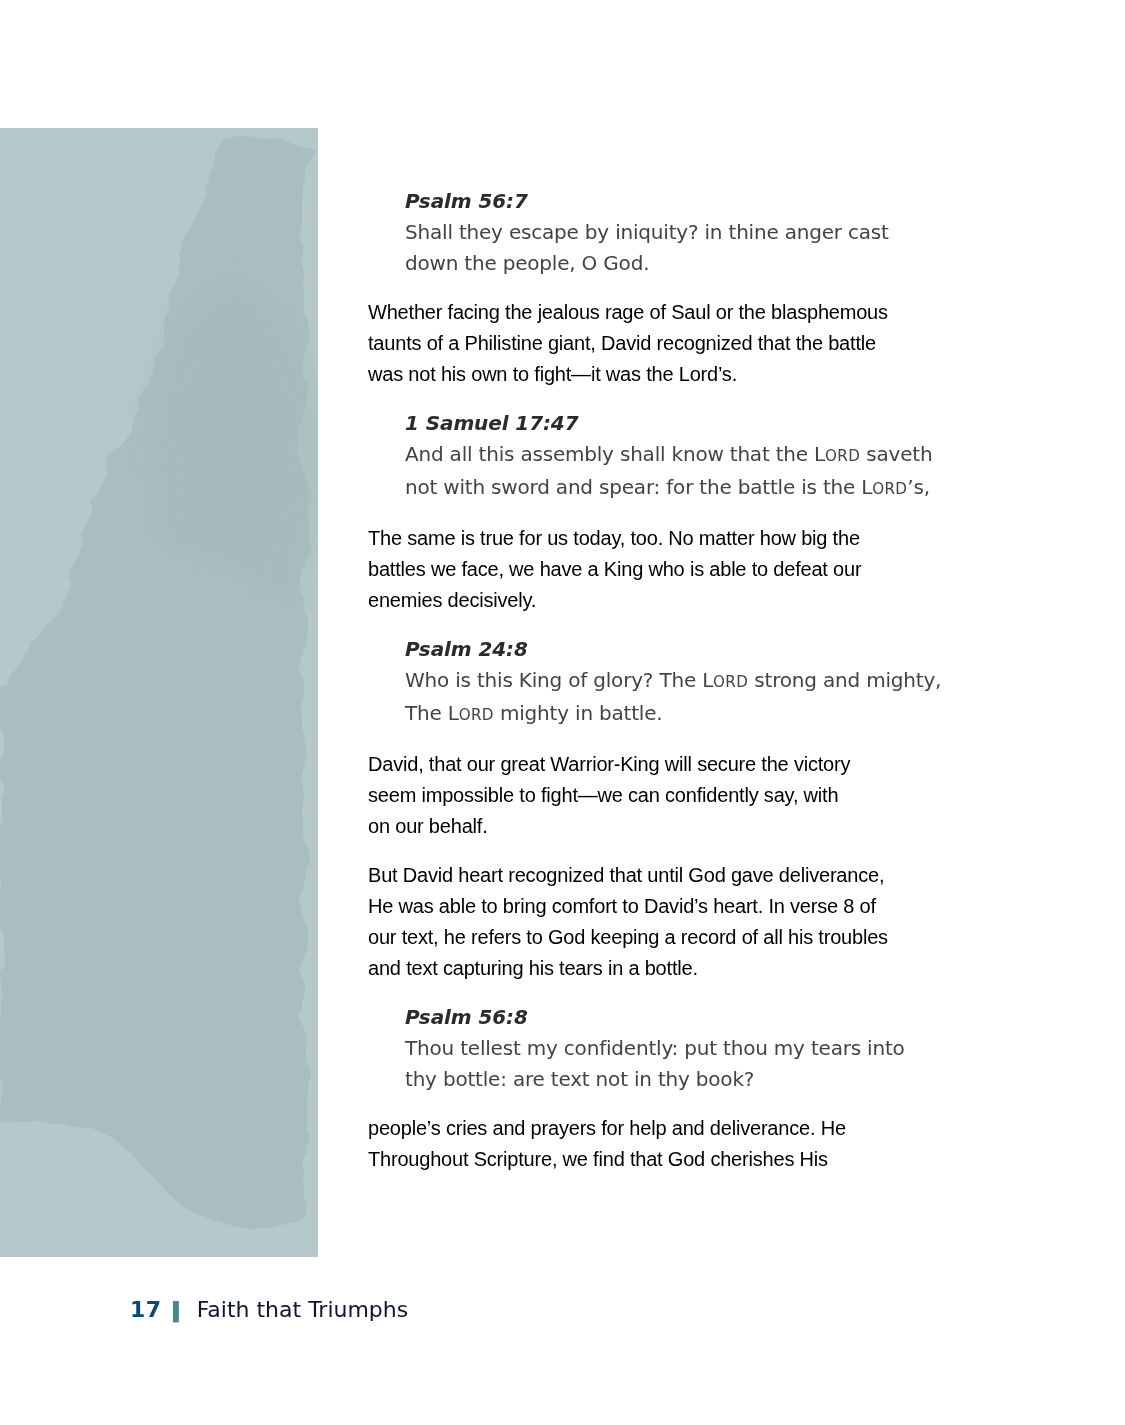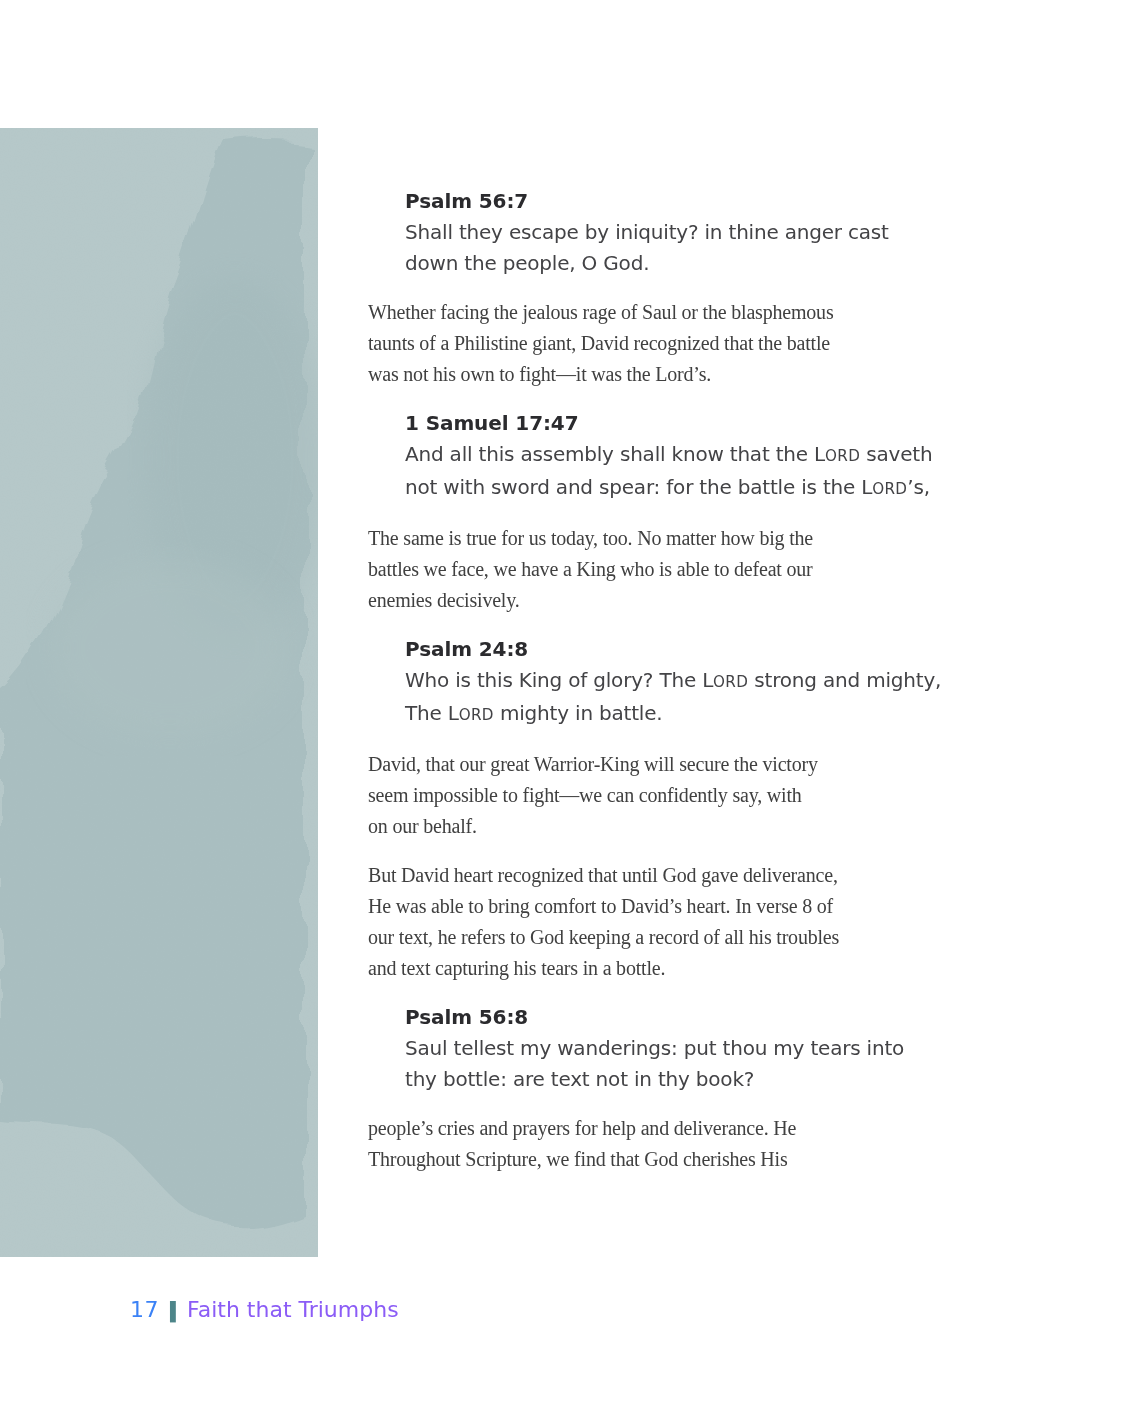--- a/index.html
+++ b/index.html
@@ -36,57 +36,58 @@
     font-family: "DejaVu Sans", sans-serif;
     font-size: 20px;
     line-height: 31px;
     color: #434346;
     letter-spacing: -0.2px;
   }
   .quote .line.ref {
     font-weight: bold;
     color: #2b2b2e;
     letter-spacing: -0.1px;
+    font-style: italic;
   }
   .para {
-    font-family: Liberation Serif, serif;
+    font-family: Liberation Sans, sans-serif;
     font-size: 20px;
     line-height: 31px;
-    color: #404040;
+    color: #000000;
     letter-spacing: -0.2px;
   }
   .line { white-space: nowrap; }
   .lord .sc {
     text-transform: uppercase;
     font-size: 0.76em;
     letter-spacing: 0.3px;
   }
   .footer {
     position: absolute;
     left: 130px;
     top: 1295px;
     font-family: "DejaVu Sans", sans-serif;
     font-size: 22px;
     line-height: 30px;
     color: #447e82;
     white-space: nowrap;
   }
   .footer .page-num {
-    font-weight: normal;
-    color: #3b82f6;
+    font-weight: bold;
+    color: #0c4a6e;
     letter-spacing: 0.5px;
   }
   .footer .sep {
     display: inline-block;
     font-weight: bold;
     transform: scaleX(2.4);
     margin: 0 10px;
     color: #4d8589;
   }
-  .footer .book-title { color: #8b5cf6; }
+  .footer .book-title { color: #0f172a; margin-left: 7px; }
 </style>
 </head>
 <body>
 
 <div class="page">
 
   <div class="watercolor">
     <svg width="318" height="1129" viewBox="0 0 318 1129" xmlns="http://www.w3.org/2000/svg">
       <defs>
         <filter id="wobble" x="-20%" y="-10%" width="140%" height="120%">
@@ -156,21 +157,21 @@
         <div class="line">on our behalf.</div>
       </div>
       <div class="block para">
         <div class="line">But David heart recognized that until God gave deliverance,</div>
         <div class="line">He was able to bring comfort to David’s heart. In verse 8 of</div>
         <div class="line">our text, he refers to God keeping a record of all his troubles</div>
         <div class="line">and text capturing his tears in a bottle.</div>
       </div>
       <div class="block quote">
         <div class="line ref">Psalm 56:8</div>
-        <div class="line">Saul tellest my wanderings: put thou my tears into</div>
+        <div class="line">Thou tellest my confidently: put thou my tears into</div>
         <div class="line">thy bottle: are text not in thy book?</div>
       </div>
       <div class="block para">
         <div class="line">people’s cries and prayers for help and deliverance. He</div>
         <div class="line">Throughout Scripture, we find that God cherishes His</div>
       </div>
     </main>
 
   <footer class="footer">
     <span class="page-num">17</span><span class="sep">|</span><span class="book-title">Faith that Triumphs</span>

